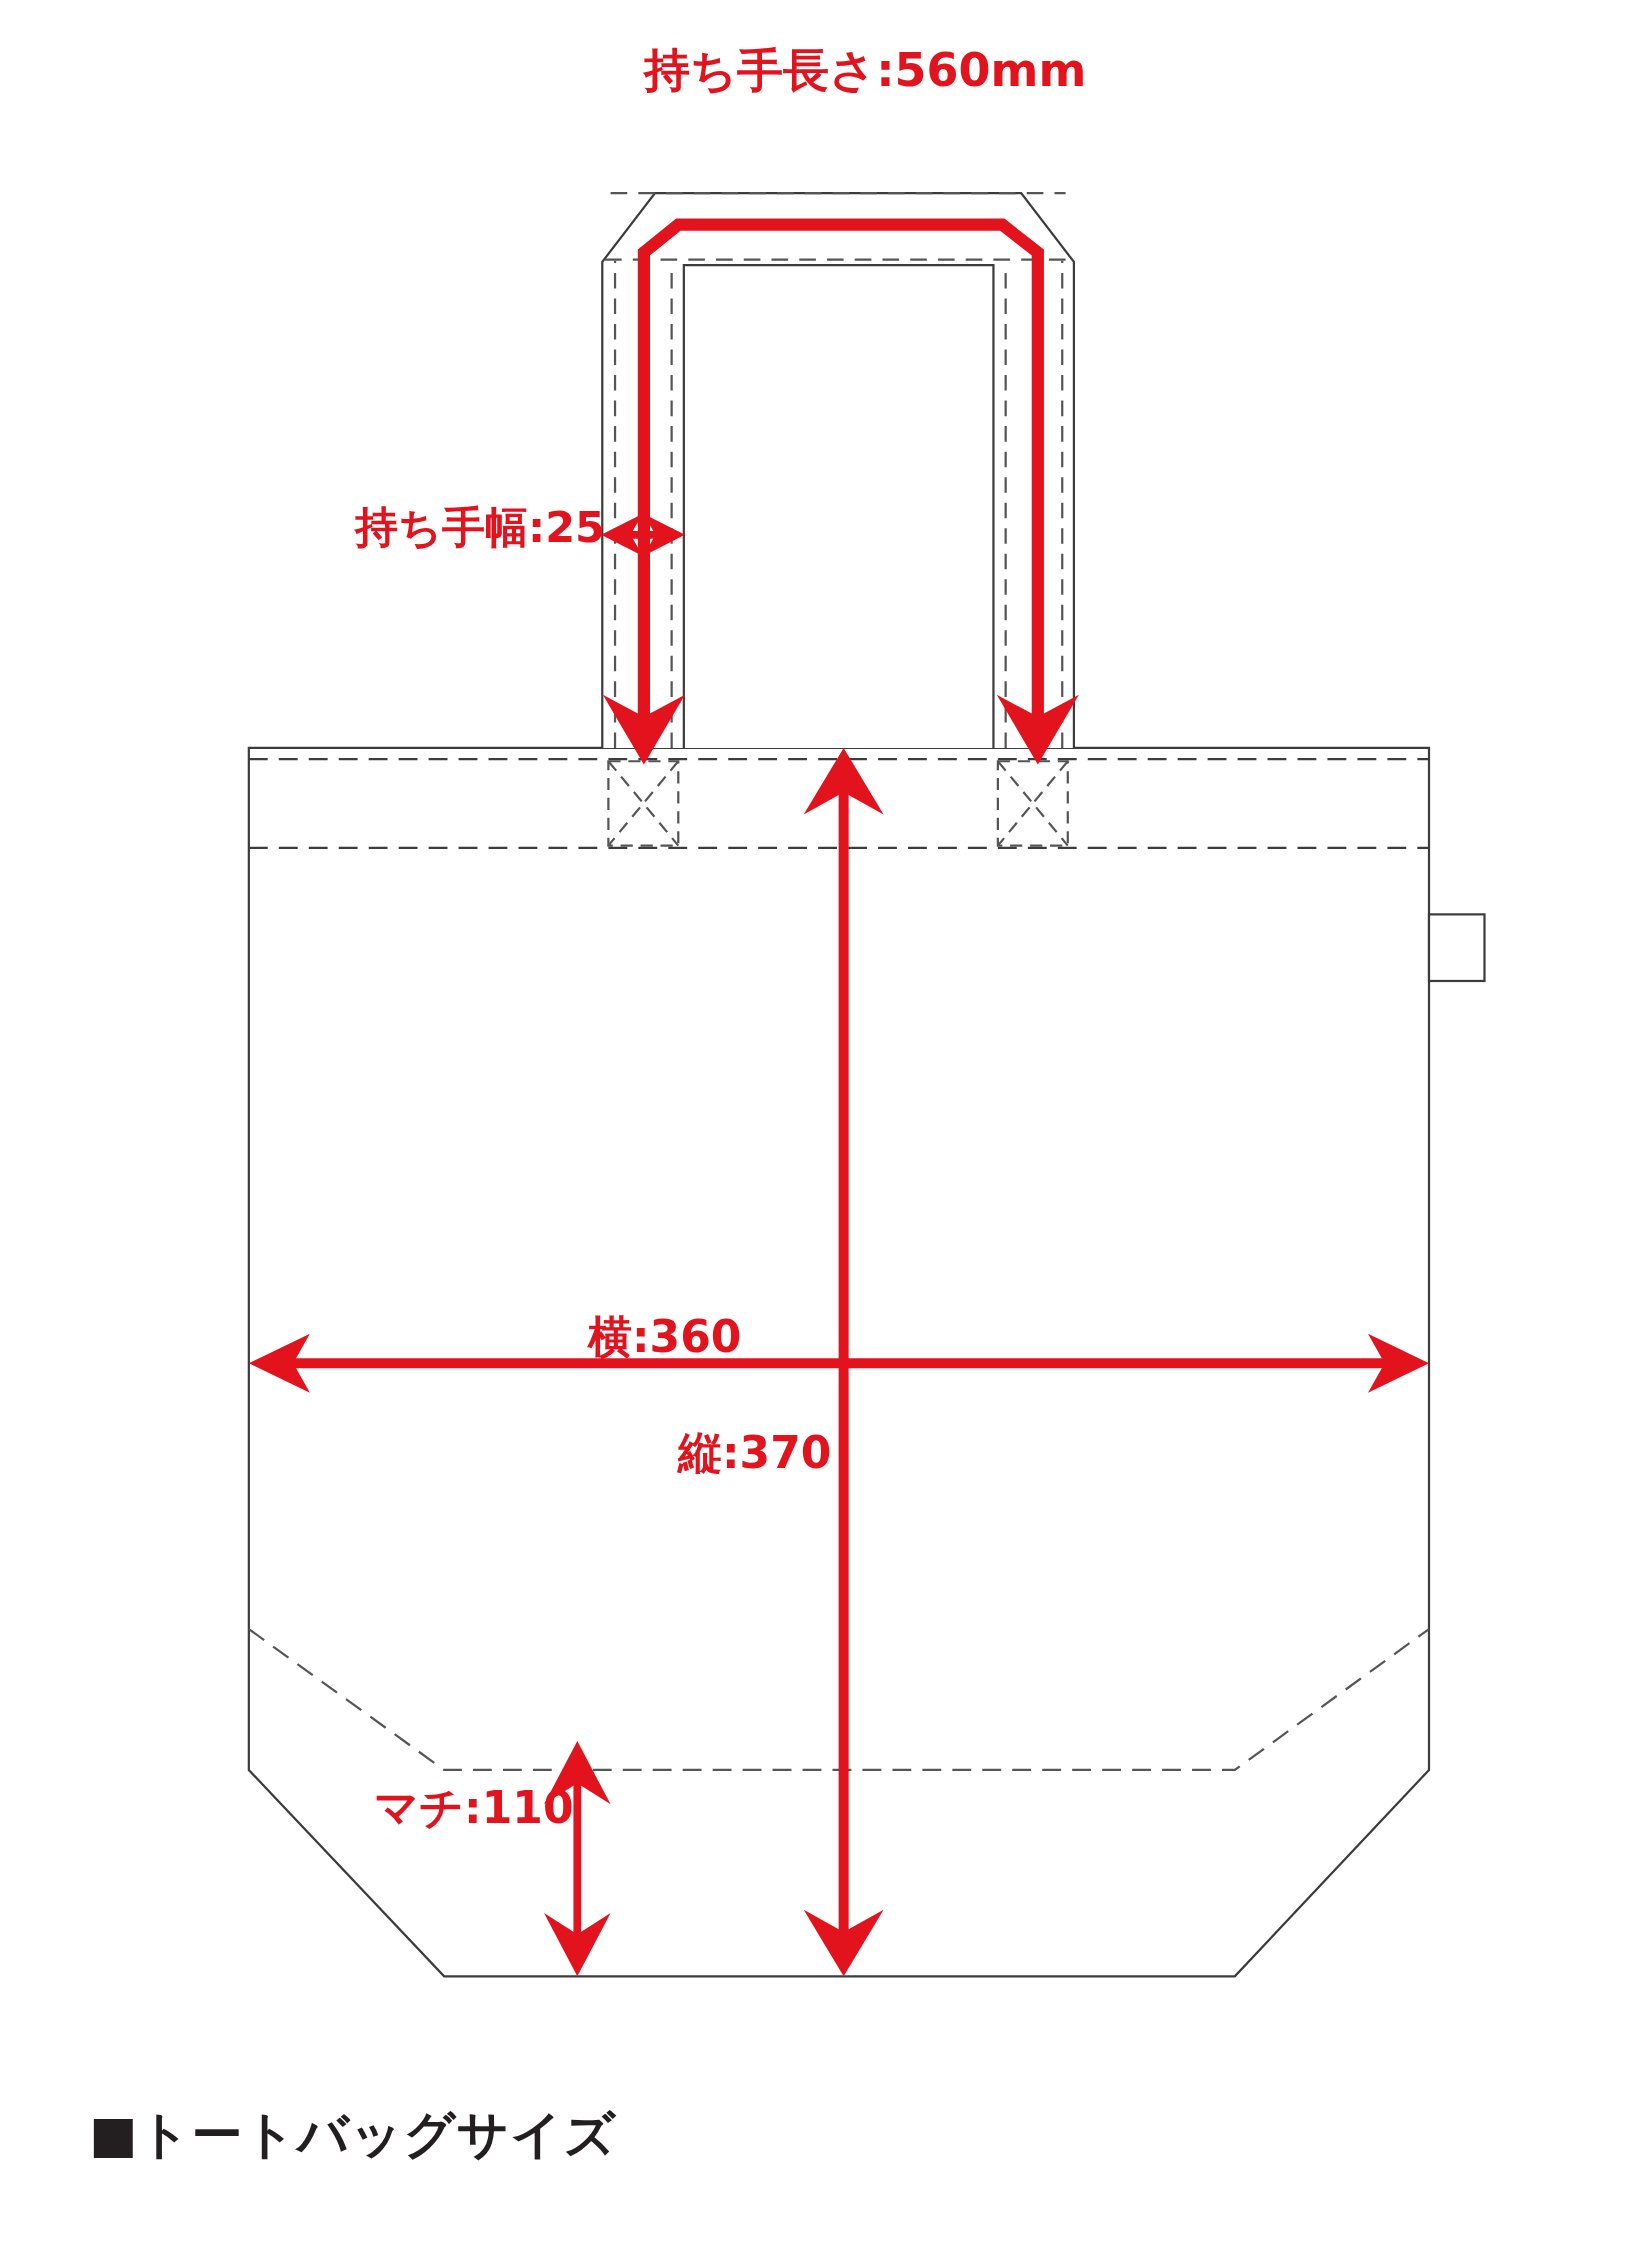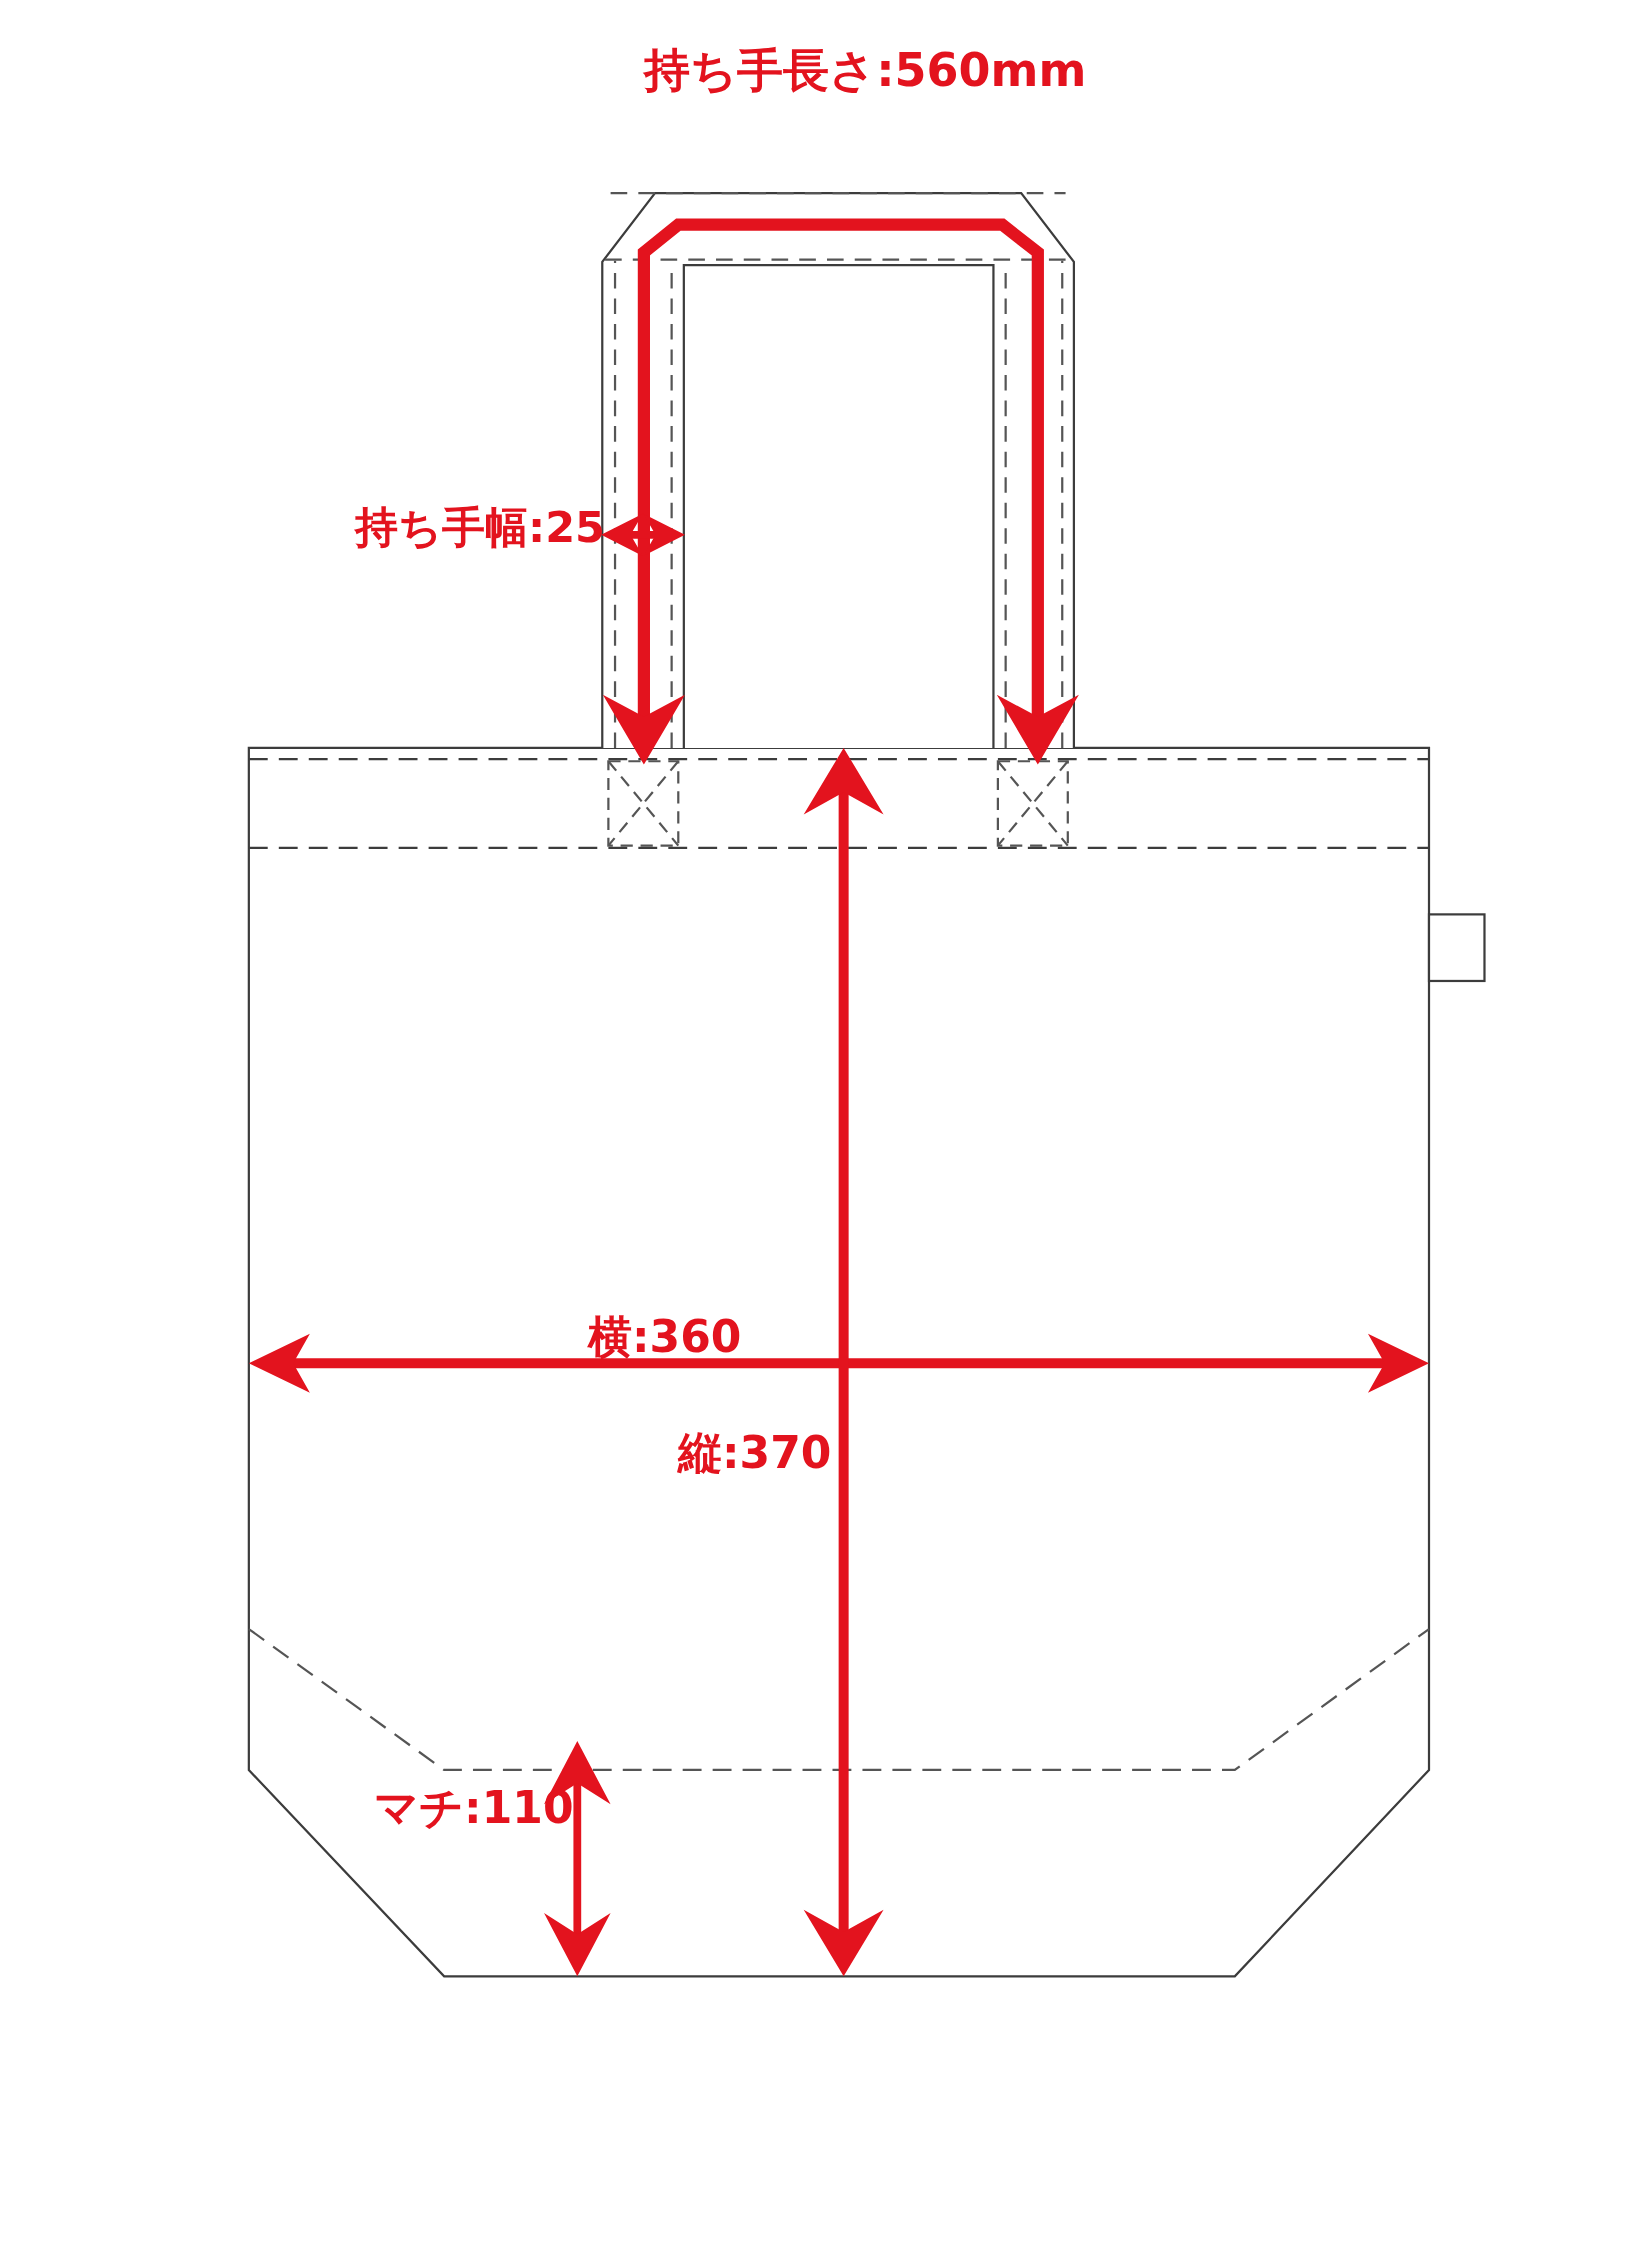--- a/index.html
+++ b/index.html
@@ -191,15 +191,16 @@
   <div class="dim-label" id="label-handle-length">持ち手長さ:560mm</div>
 
   <div class="dim-label" id="label-handle-width">持ち手幅:25</div>
 
   <div class="dim-label" id="label-bag-width">横:360</div>
 
   <div class="dim-label" id="label-bag-height">縦:370</div>
 
   <div class="dim-label" id="label-gusset">マチ:110</div>
 
+  <div id="caption-footer">■トートバッグサイズ</div>
 
 </div>
 
 
 </body></html>

